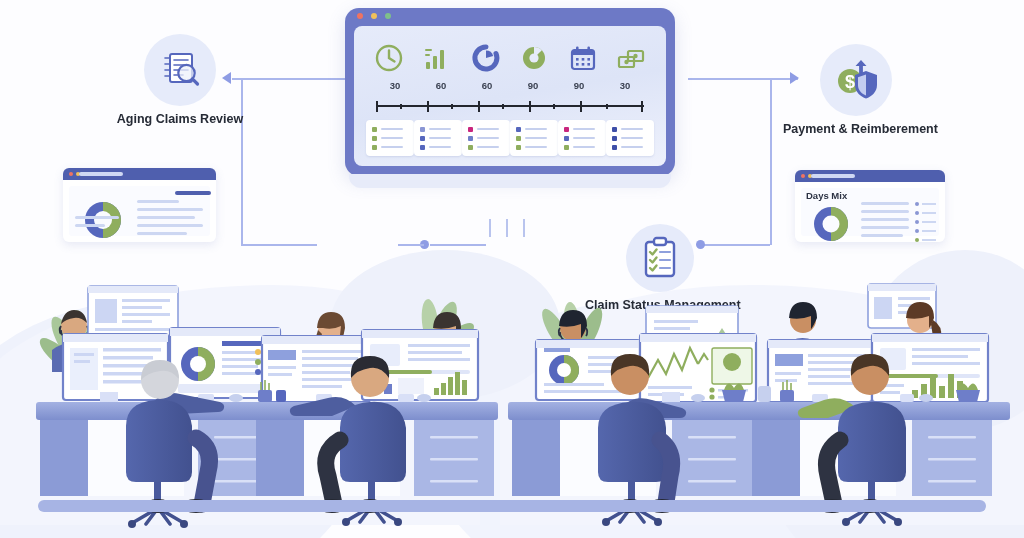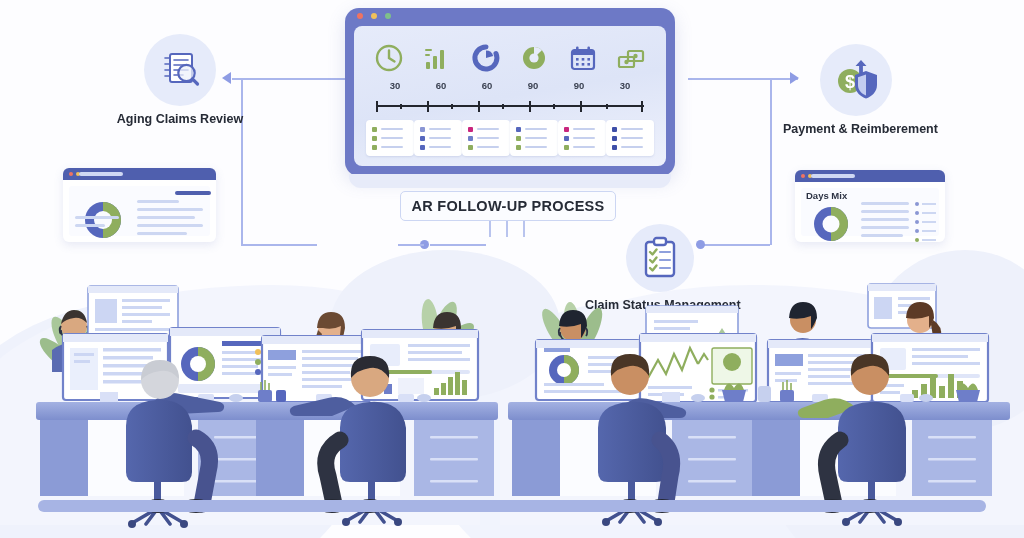--- a/index.html
+++ b/index.html
@@ -302,23 +302,20 @@
               <i class="mbul" style="background:#3e4fa8"></i>
               <i class="mline"></i>
             </span>
         </div>
       </div>
 
     </div>
     <div class="shadowpad"></div>
   </div>
 
-  <div id="centerbadge">
-    <span>AR FOLLOW-UP PROCESS</span>
-  </div>
 
   <div class="node" style="left:100px;top:34px;width:140px;margin-left:10px;">
     <div class="circle">
       <span>
         <svg width="46" height="46" viewBox="0 0 46 46">
           <rect x="13" y="7" width="22" height="28" rx="2" fill="#fff" stroke="#5667bd" stroke-width="2"></rect>
           <g stroke="#5667bd" stroke-width="1.6" stroke-linecap="round">
             <line x1="17" y1="13" x2="31" y2="13"></line>
               <line x1="17" y1="18" x2="31" y2="18"></line>
             <line x1="17" y1="23" x2="31" y2="23"></line>

